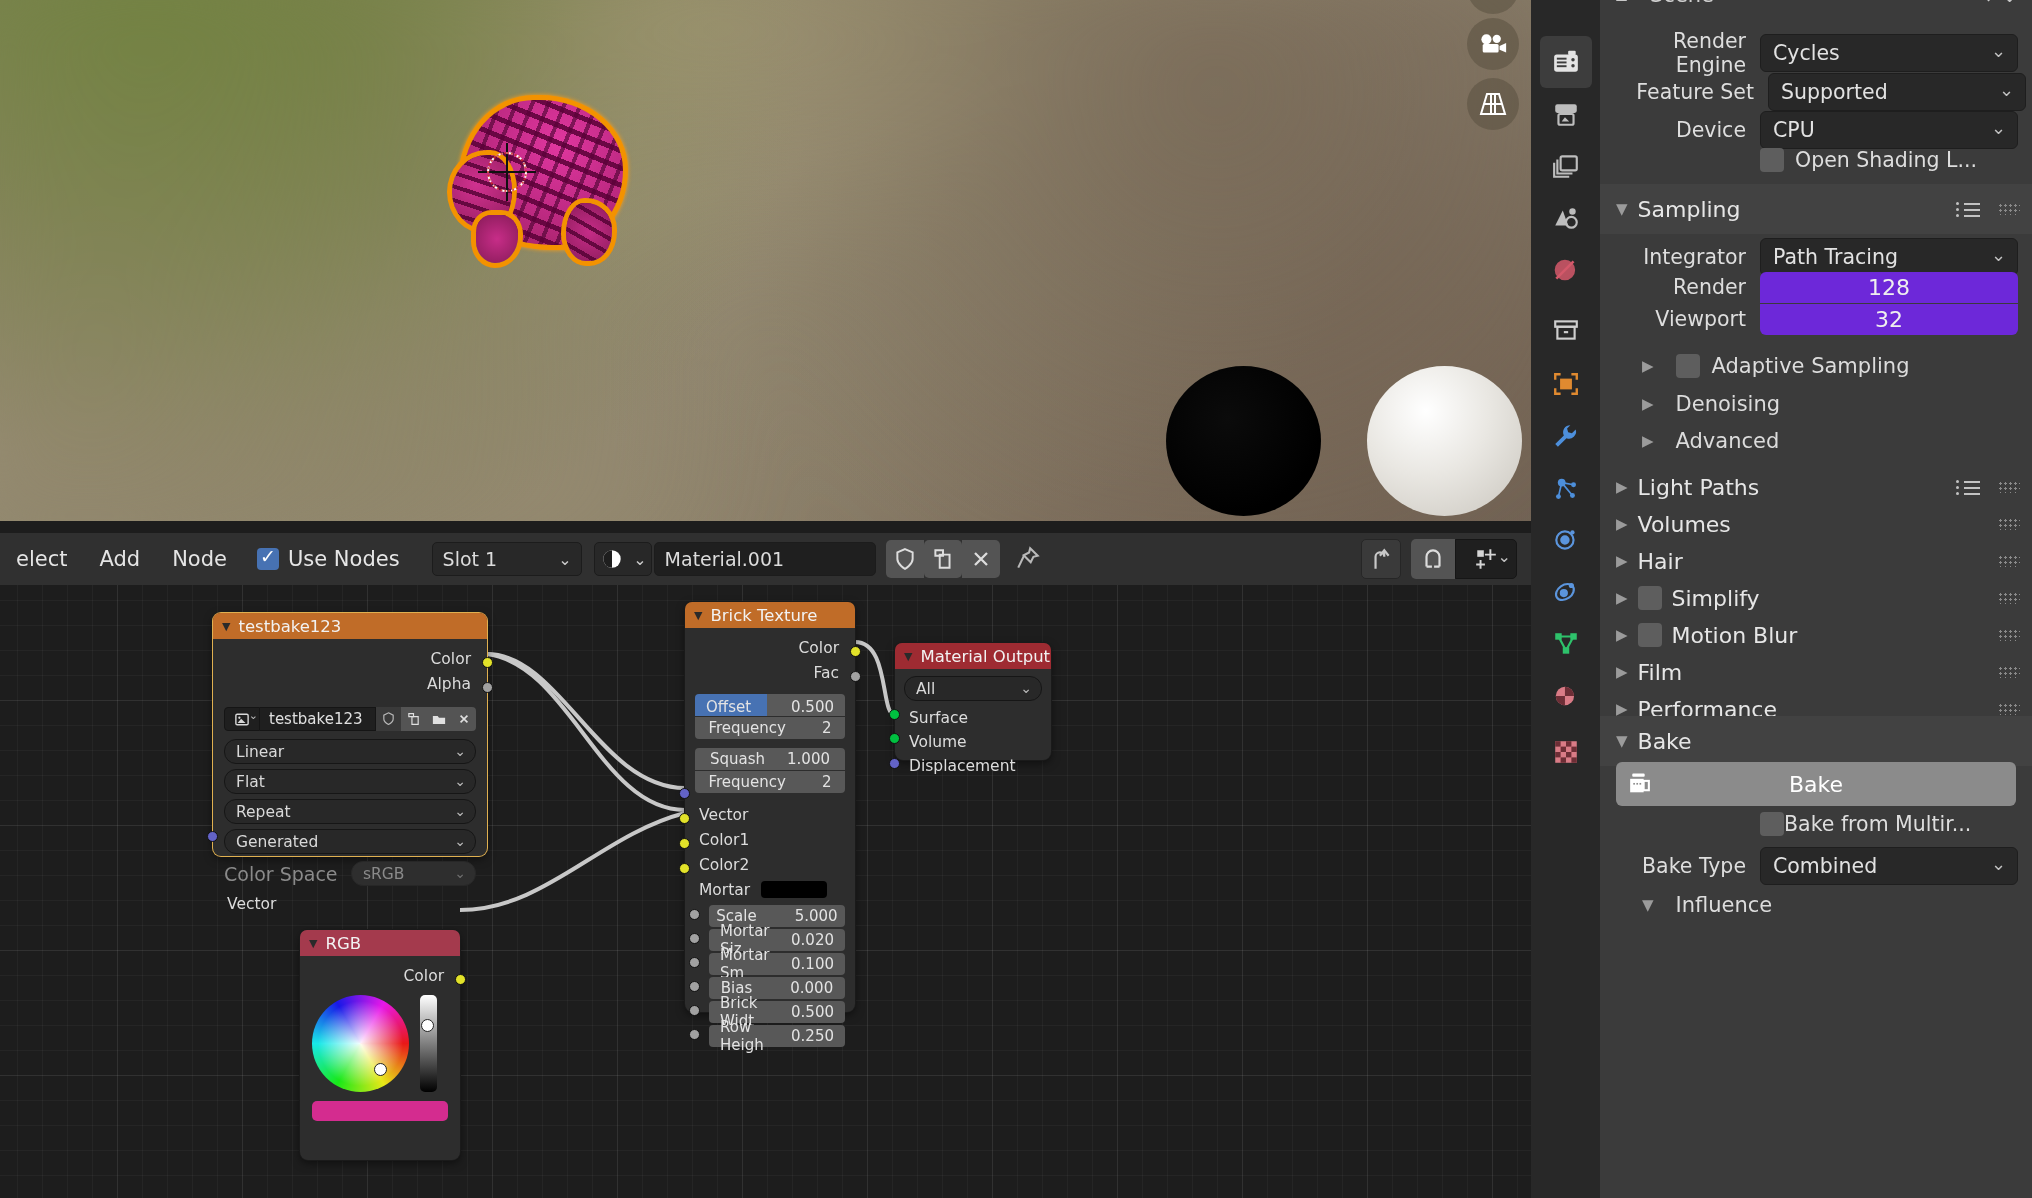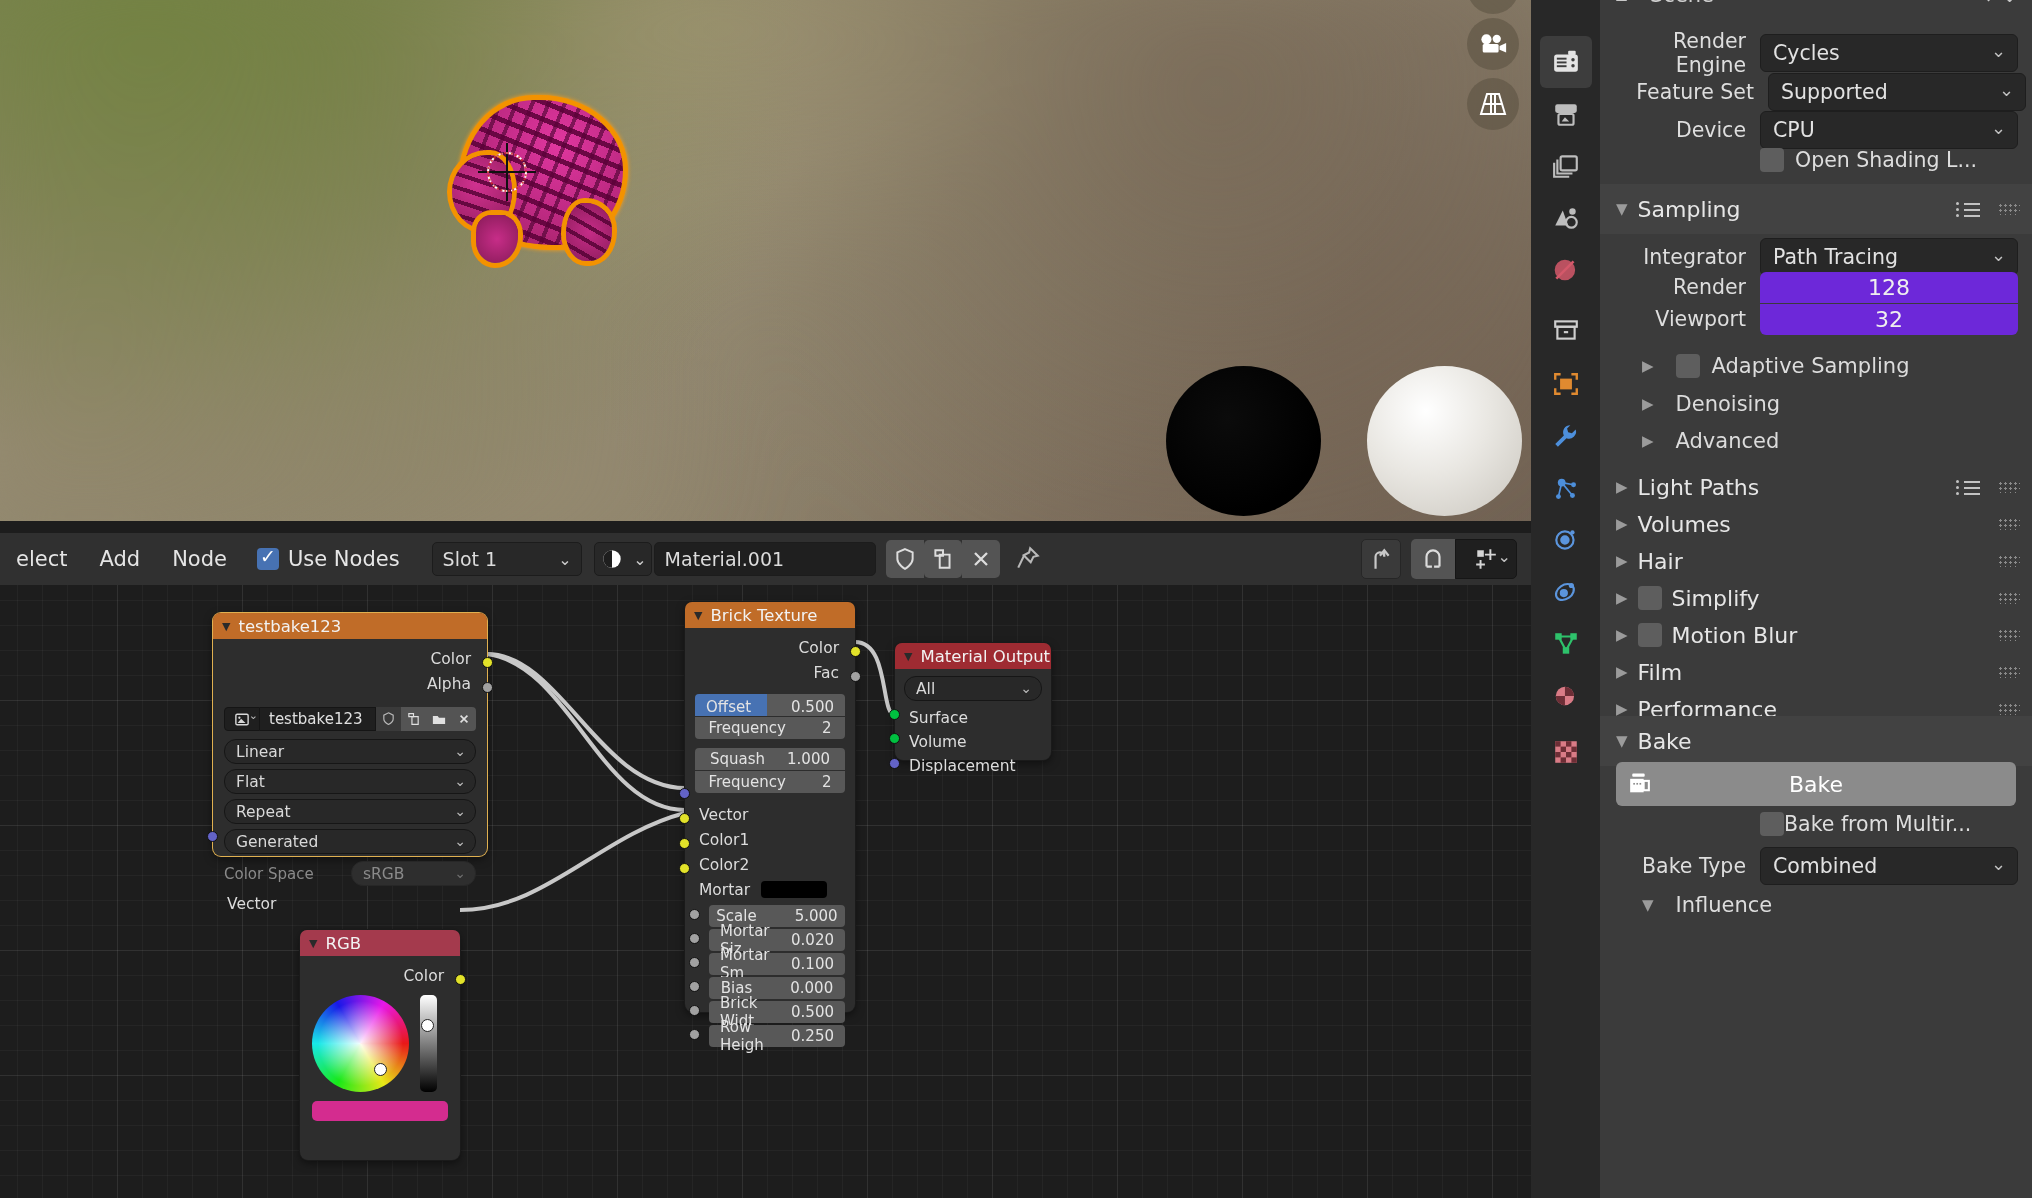--- a/index.html
+++ b/index.html
@@ -332,21 +332,21 @@
       <div class="sel-dd" style="margin:5px 11px 0 11px;">
         <span>Repeat</span>
         <span class="chev">⌄</span>
       </div>
       <div class="sel-dd" style="margin:5px 11px 0 11px;">
         <span>Generated</span>
         <span class="chev">⌄</span>
       </div>
 
       <div style="display:flex;align-items:center;margin:7px 11px 0 11px;">
-        <span style="color:#8a8a8a;font-size:15px;flex:1;">Color Space</span>
+        <span style="color:#8a8a8a;font-size:19px;flex:1;">Color Space</span>
         <div class="sel-dd" style="width:125px;background:#2e2e2e;border-color:#272727;color:#8a8a8a;">
           <span>sRGB</span>
           <span class="chev" style="color:#6e6e6e;">⌄</span>
         </div>
       </div>
 
       <div class="row" style="padding-left:14px;margin-top:8px;">
         <span class="sock purple" style="left:-6px;top:218px;"></span>
         <span>Vector</span>
       </div>

